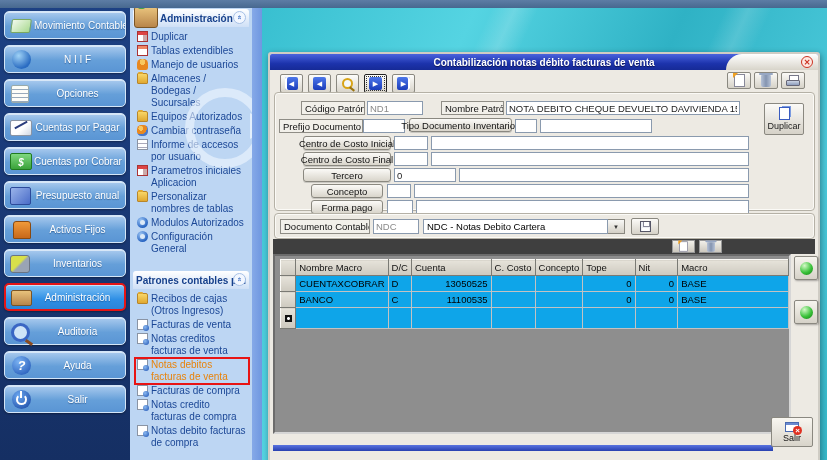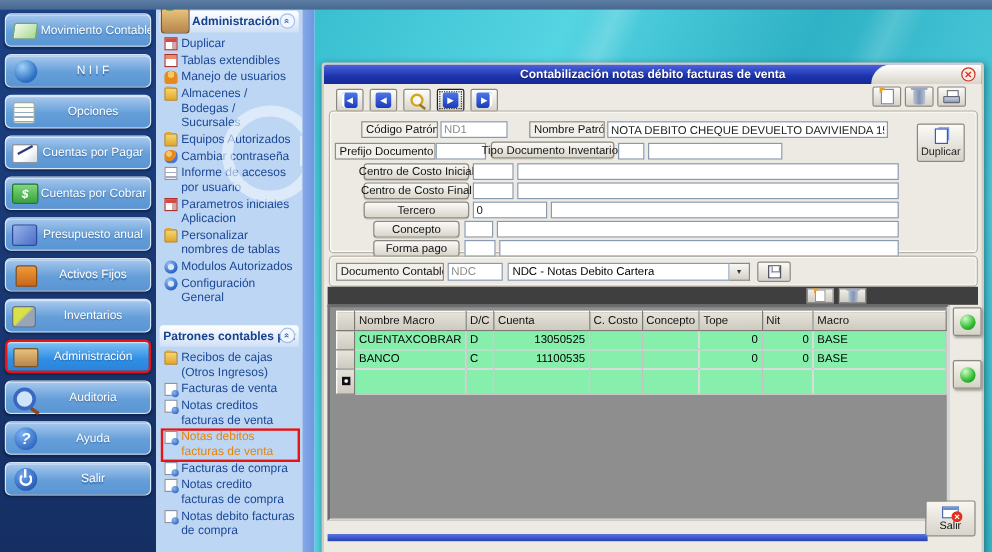--- a/index.html
+++ b/index.html
@@ -110,21 +110,21 @@
   .darkbar{position:absolute;background:#3f3f3f;box-sizing:border-box;}
   .dbtn{position:absolute;top:1px;width:23px;height:13px;background:linear-gradient(#f2f0ea,#ccc8be);border:1px solid #999;display:flex;align-items:center;justify-content:center;cursor:pointer;box-sizing:border-box;}
   .dbtn .i-newdoc{transform:scale(.8);}
   .dbtn .i-trash{transform:scale(.8);}
 
   .gridpanel{position:absolute;background:#8e8e8e;border:2px solid;border-color:#6c6c6c #d6d6d6 #d6d6d6 #6c6c6c;box-sizing:border-box;}
   table.grid{border-collapse:collapse;background:#fff;margin:3px 0 0 5px;table-layout:fixed;}
   .grid td,.grid th{overflow:hidden;white-space:nowrap;}
   .gh{background:linear-gradient(#e6e3da,#cdc9bf);border:1px solid;border-color:#fbfaf6 #7a7a74 #7a7a74 #fbfaf6;font-weight:normal;font-size:9.5px;padding:0 3px;text-align:left;height:13px;color:#111;}
   .gsel{background:linear-gradient(#e6e3da,#cdc9bf);border:1px solid;border-color:#fbfaf6 #7a7a74 #7a7a74 #fbfaf6;width:13px;height:13px;text-align:center;}
-  .gc{border:1px solid #c2c2c2;font-size:9.5px;padding:0 3px;height:13px;color:#000;background:#86efac;}
+  .gc{border:1px solid #c2c2c2;font-size:9.5px;padding:0 3px;height:13px;color:#000;background:#0ea5e9;}
   .gc.num{text-align:right;}
   .rowmarker{display:inline-block;width:7px;height:7px;background:radial-gradient(circle,#fff 0 1px,#111 2px);vertical-align:middle;}
 
   .gbtn{position:absolute;width:24px;height:24px;background:linear-gradient(#f6f4ee,#d6d2c8);border:1px solid #8a8880;border-radius:2px;display:flex;align-items:center;justify-content:center;box-shadow:1px 1px 2px rgba(0,0,0,.3);cursor:pointer;box-sizing:border-box;}
   .greensphere{width:13px;height:13px;border-radius:50%;background:radial-gradient(circle at 35% 28%,#d4fac8,#3ac23a 55%,#0f7a0f);}
 
   .salirbtn{position:absolute;width:42px;height:30px;background:linear-gradient(#f8f6f0,#d8d4ca);border:1px solid #8a8880;display:flex;flex-direction:column;align-items:center;justify-content:center;font-size:9px;color:#111;cursor:pointer;box-sizing:border-box;border-radius:2px;}
   .i-exitwin{width:14px;height:10px;background:#fff;border:1px solid #4a6ab0;position:relative;box-sizing:border-box;margin-bottom:1px;}
   .i-exitwin::before{content:"";position:absolute;left:0;top:0;width:12px;height:2px;background:#6a8ad0;}
   .i-exitwin::after{content:"×";position:absolute;right:-4px;bottom:-4px;width:9px;height:9px;border-radius:50%;background:#e03020;color:#fff;font-size:8px;line-height:9px;text-align:center;font-weight:bold;}

